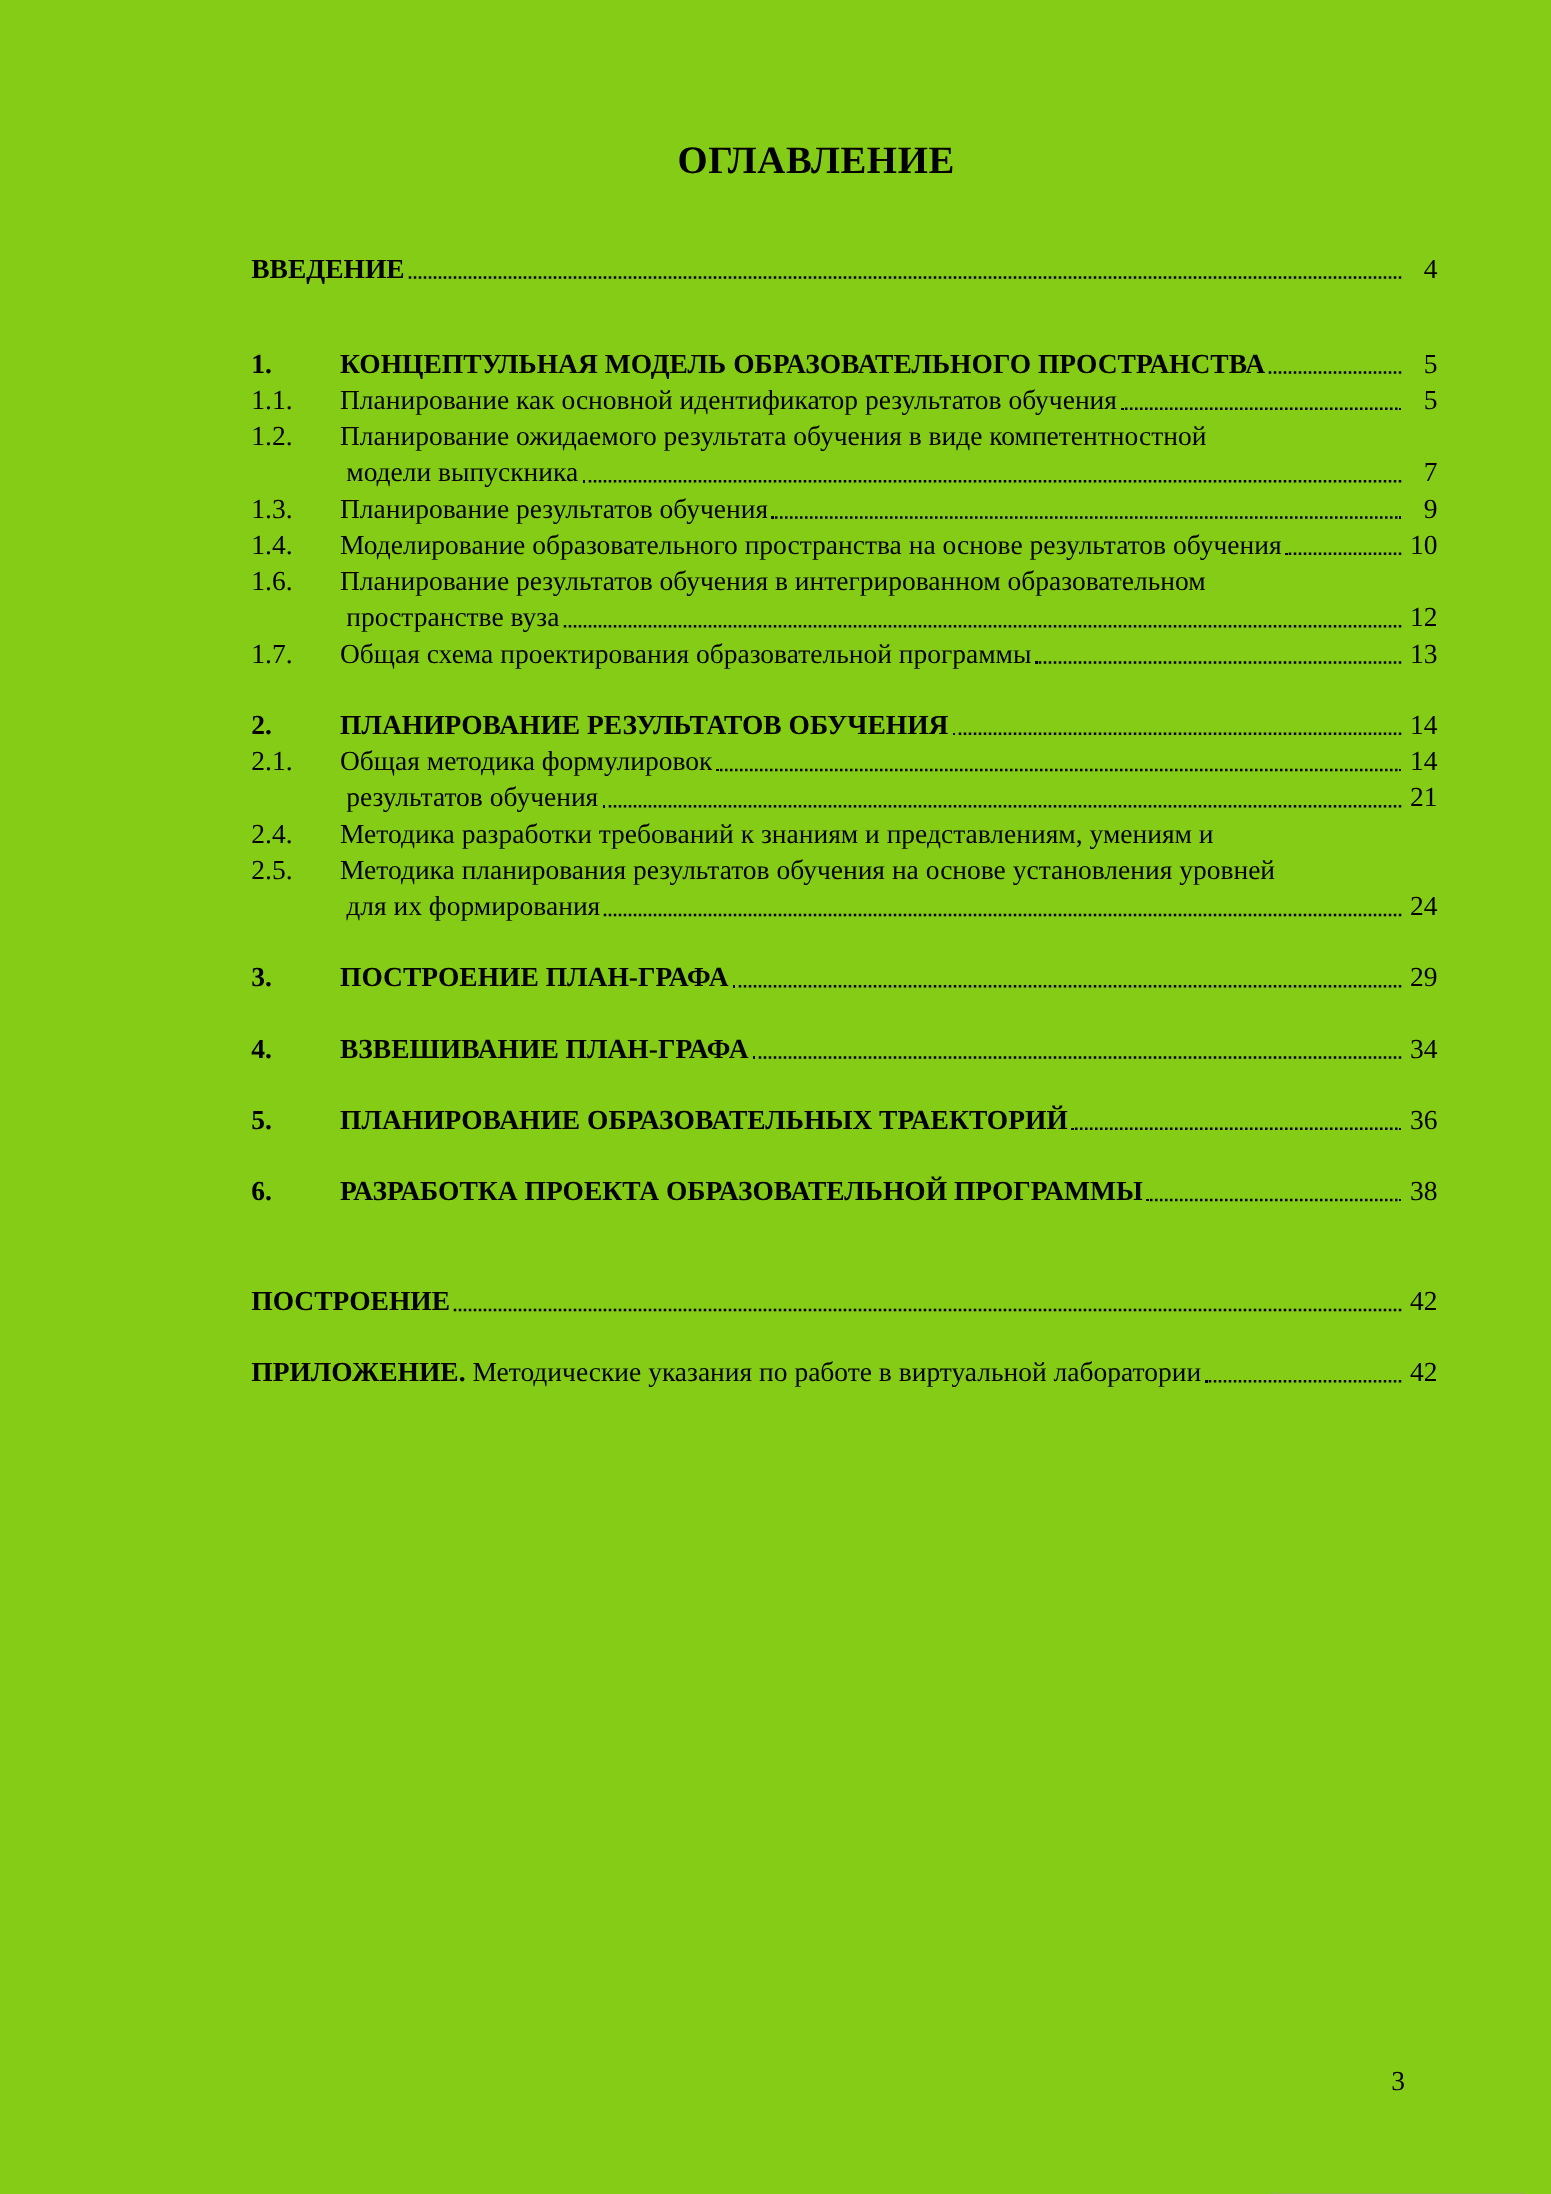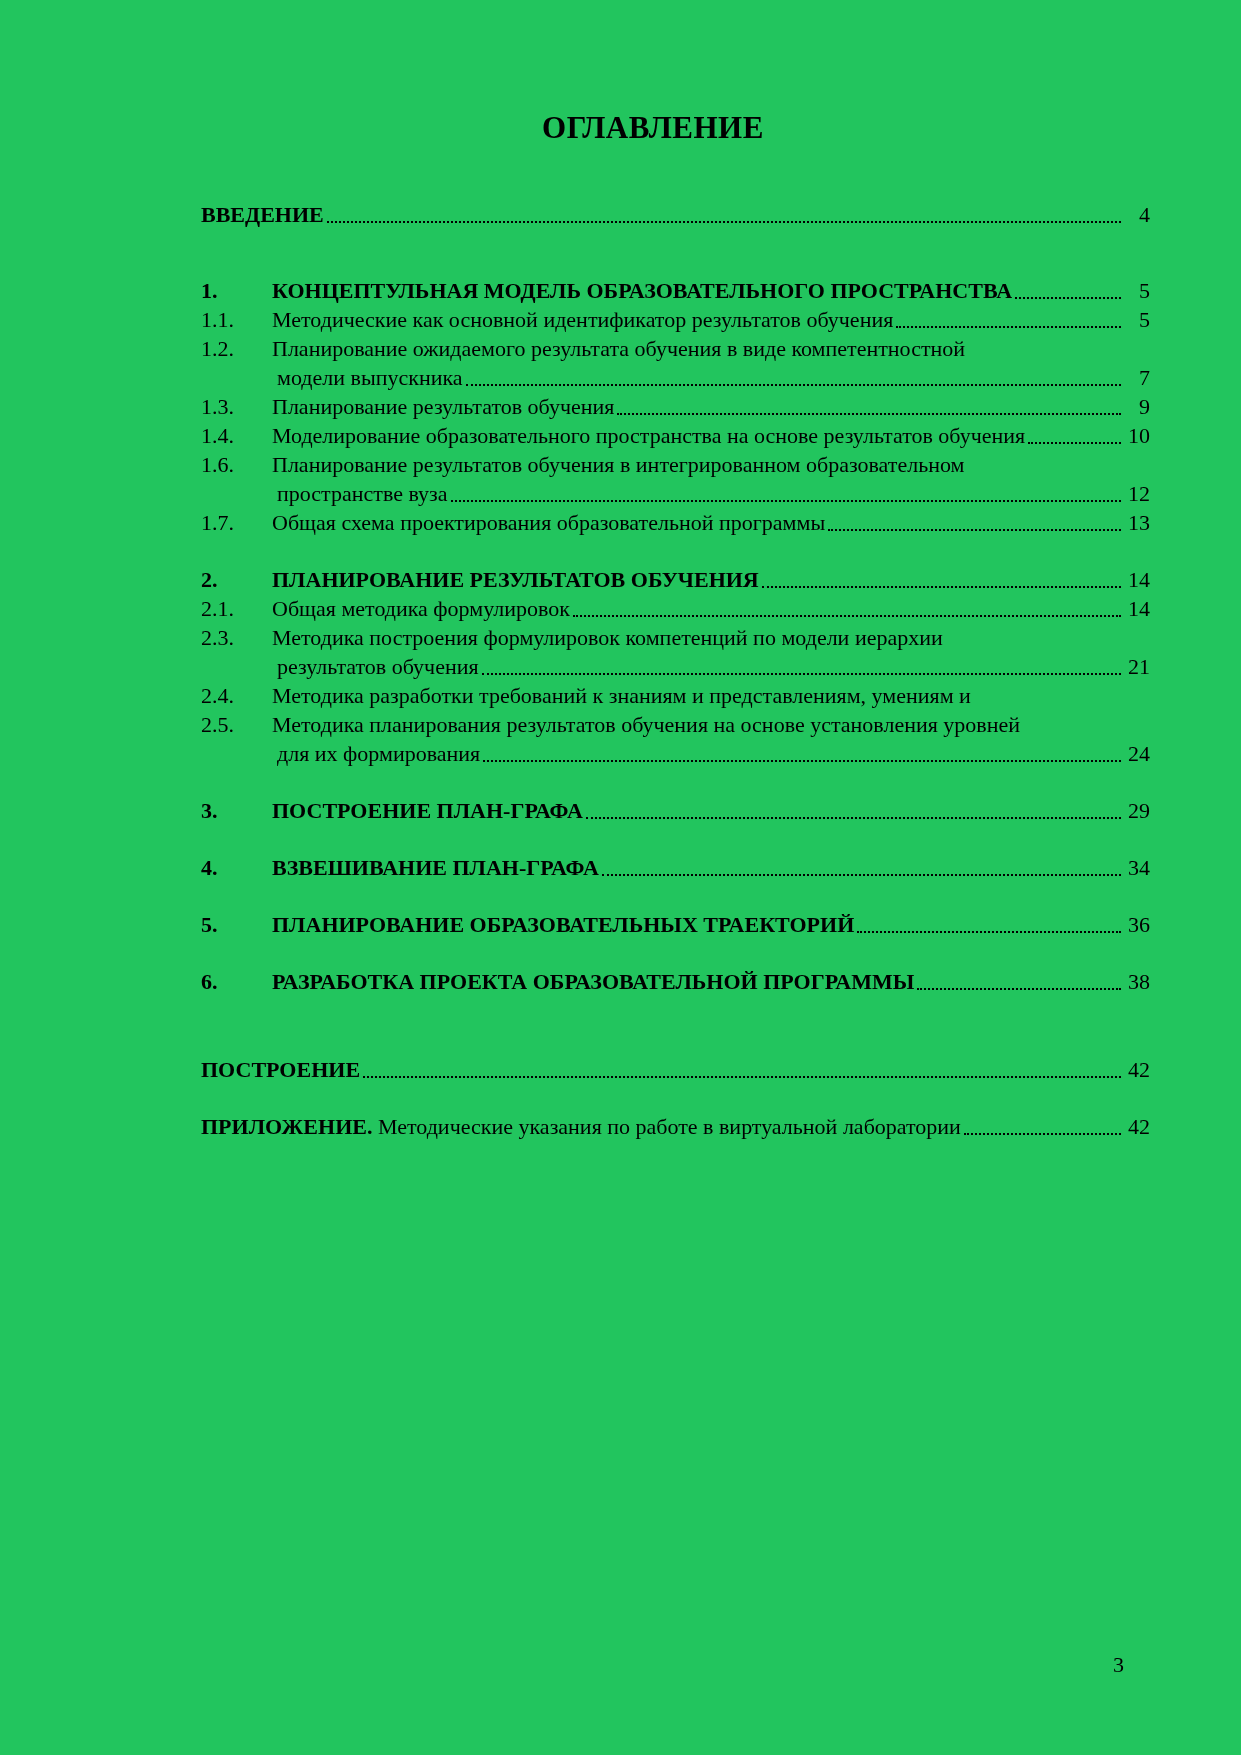--- a/index.html
+++ b/index.html
@@ -1,20 +1,20 @@
 <!DOCTYPE html>
 <html lang="ru"><head>
 <meta charset="utf-8">
 <style>
   html,body{margin:0;padding:0;background:#9a9a9a;}
   .page{
     position:relative;
     width:1241px;height:1755px;
     margin:0 auto;
-    background:#22c55e;
+    background:#84cc16;
     color:#000;
     font-family:"Liberation Serif","DejaVu Serif",serif;
     overflow:hidden;
   }
   .content{
     position:absolute;
     left:156px;top:110px;
     width:994px;
   }
   .doc-title{
@@ -81,21 +81,21 @@
         <div class="row g-intro bold">
     <span class="num">1.</span>
     
     <span class="text">КОНЦЕПТУЛЬНАЯ МОДЕЛЬ ОБРАЗОВАТЕЛЬНОГО ПРОСТРАНСТВА</span>
     <span class="leader"></span>
     <span class="pagenum">5</span>
   </div>
         <div class="row">
     <span class="num">1.1.</span>
     
-    <span class="text">Методические как основной идентификатор результатов обучения</span>
+    <span class="text">Планирование как основной идентификатор результатов обучения</span>
     <span class="leader"></span>
     <span class="pagenum">5</span>
   </div>
         <div class="row">
     <span class="num">1.2.</span>
     
     <span class="text">Планирование ожидаемого результата обучения в виде компетентностной</span>
     
     
   </div>
@@ -147,27 +147,20 @@
     <span class="text">ПЛАНИРОВАНИЕ РЕЗУЛЬТАТОВ ОБУЧЕНИЯ</span>
     <span class="leader"></span>
     <span class="pagenum">14</span>
   </div>
         <div class="row">
     <span class="num">2.1.</span>
     
     <span class="text">Общая методика формулировок</span>
     <span class="leader"></span>
     <span class="pagenum">14</span>
-  </div>
-        <div class="row">
-    <span class="num">2.3.</span>
-    
-    <span class="text">Методика построения формулировок компетенций по модели иерархии</span>
-    
-    
   </div>
         <div class="row cont">
     
     
     <span class="text">результатов обучения</span>
     <span class="leader"></span>
     <span class="pagenum">21</span>
   </div>
         <div class="row">
     <span class="num">2.4.</span>

